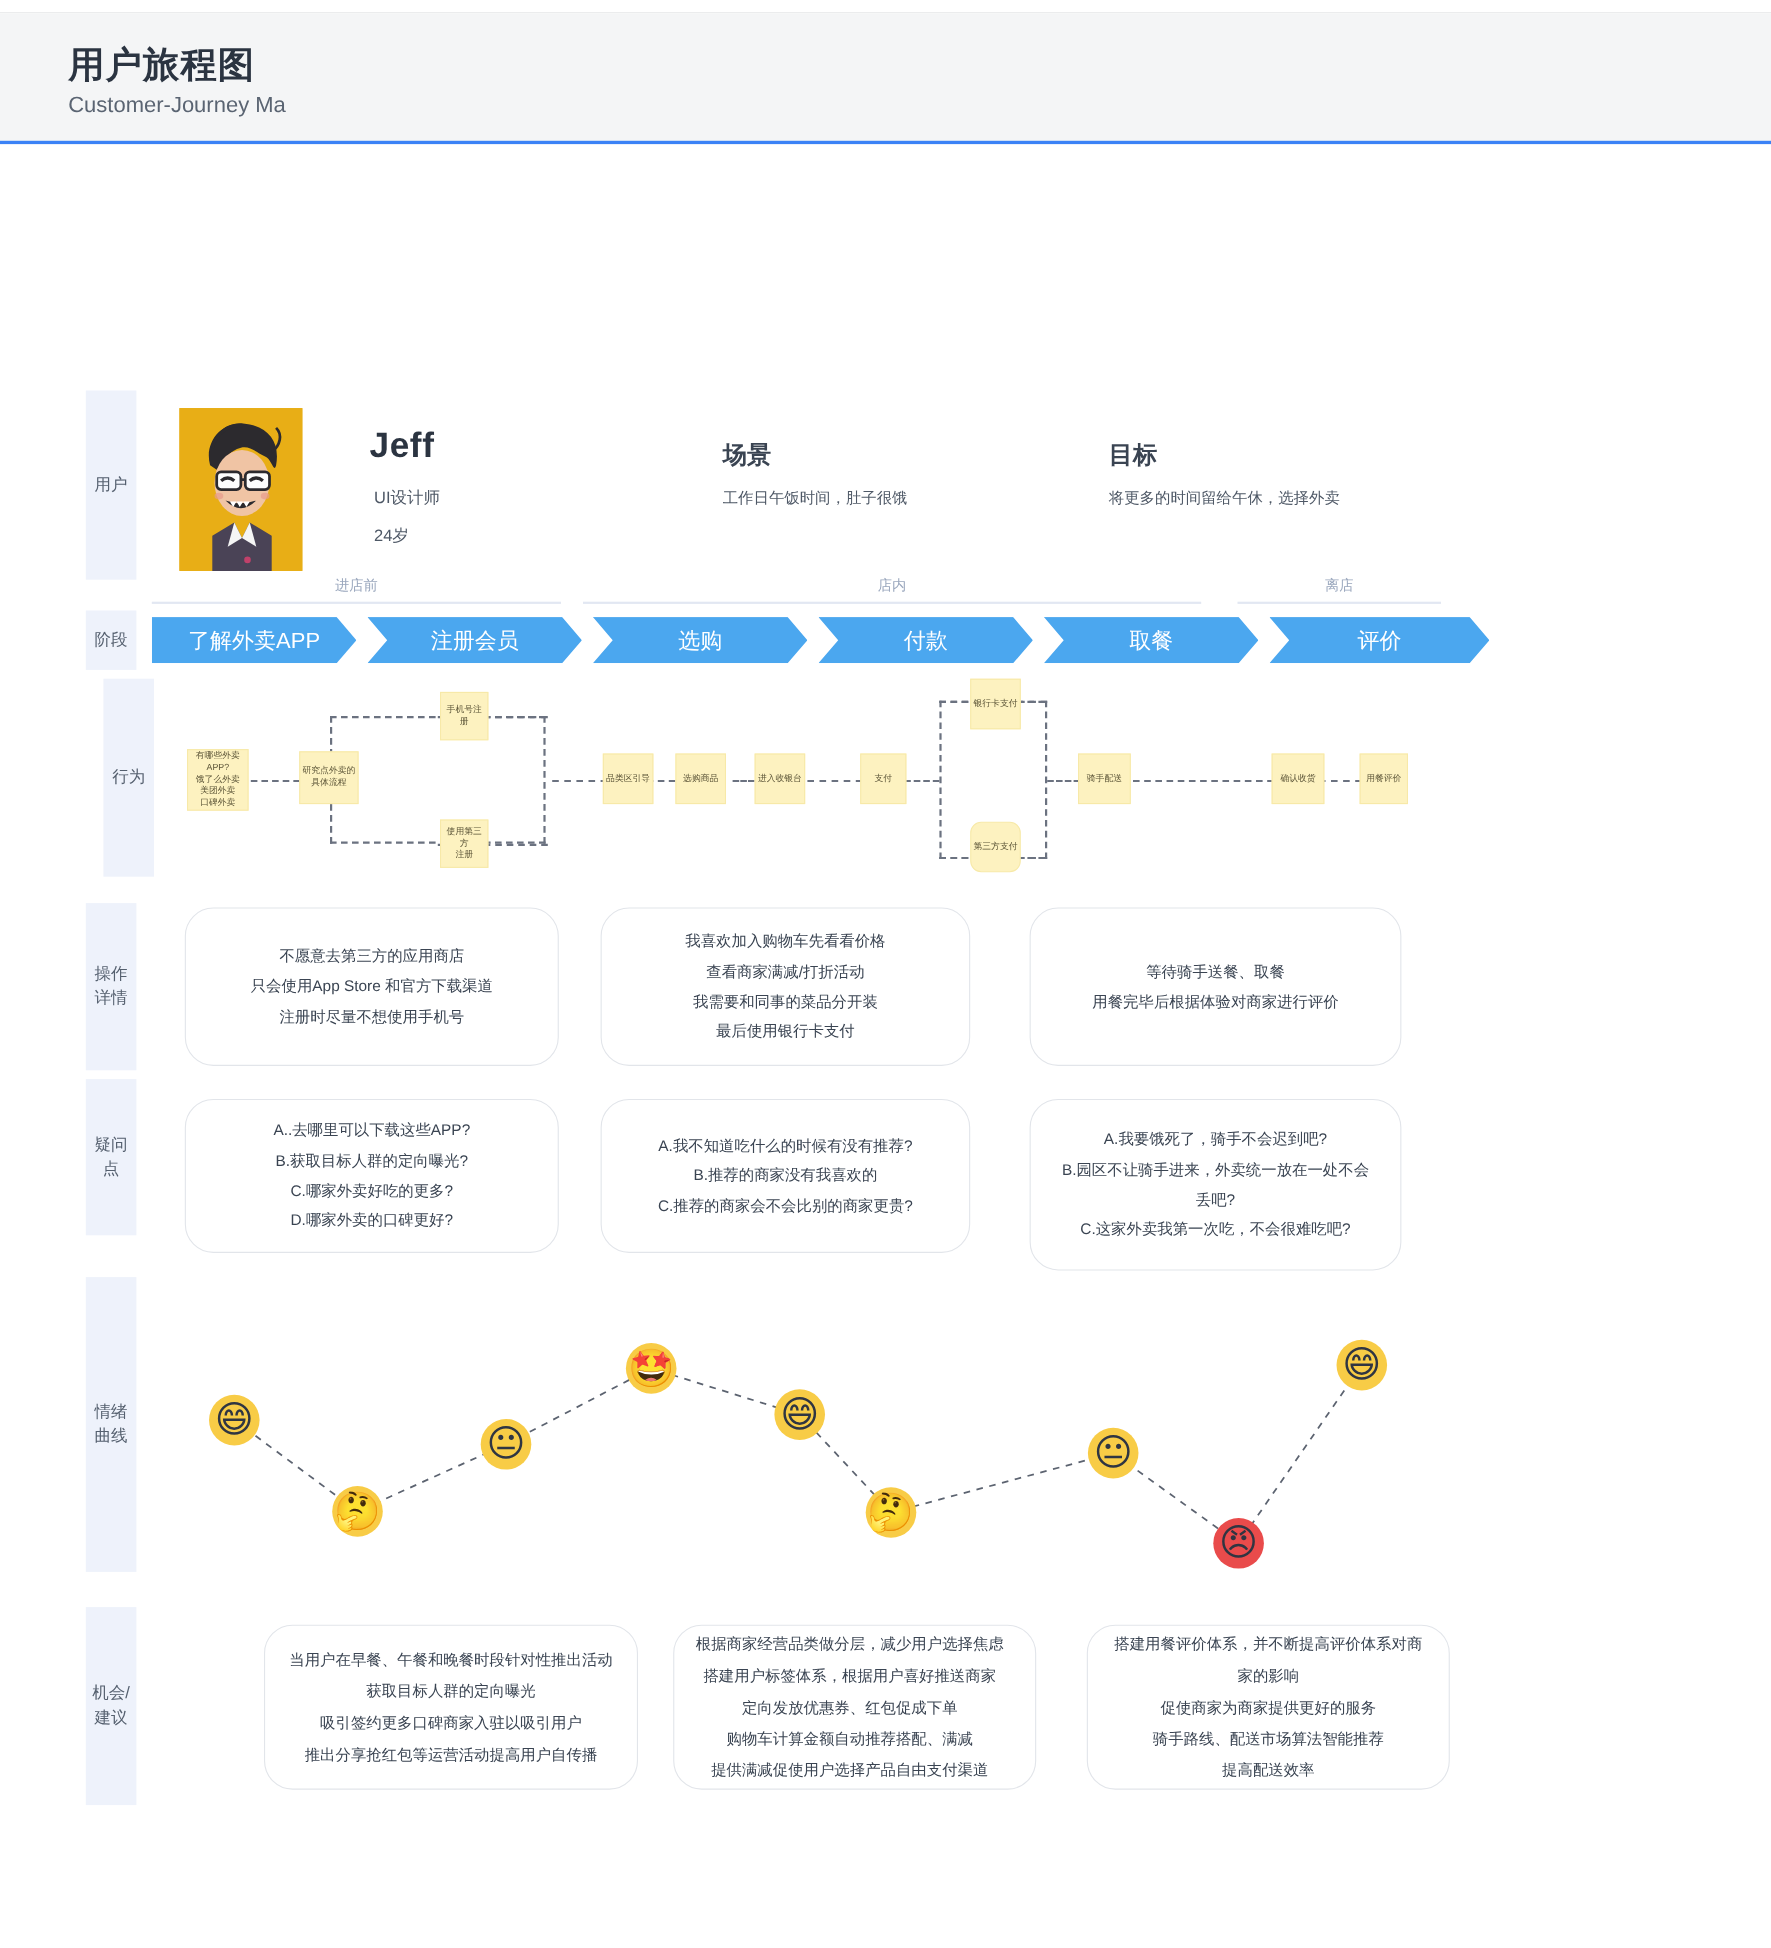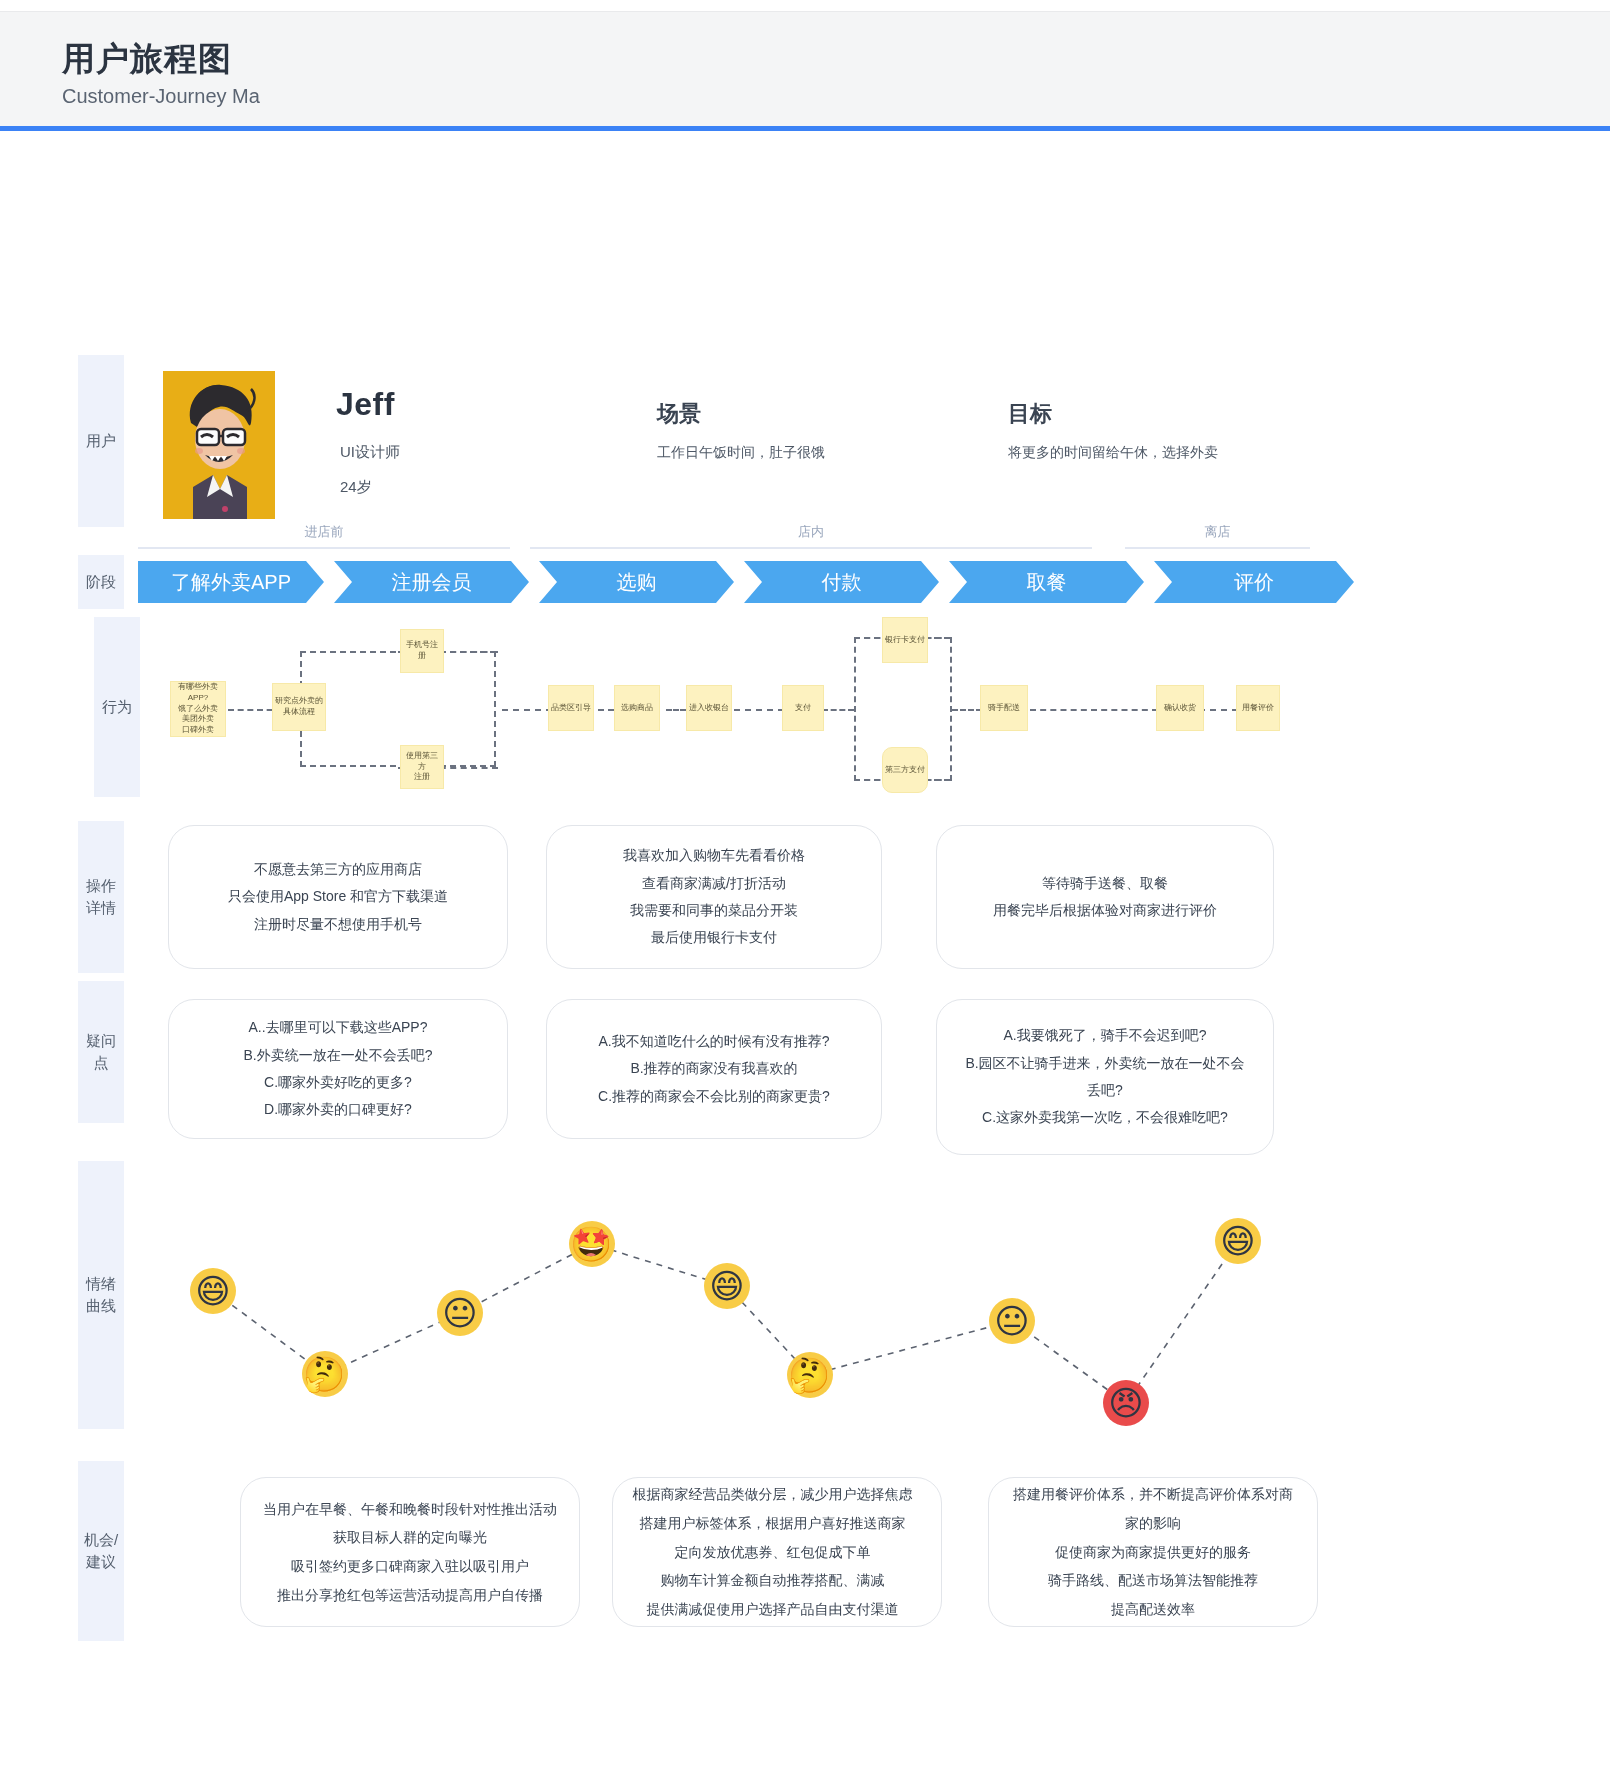--- a/index.html
+++ b/index.html
@@ -12,21 +12,21 @@
     overflow: hidden;
     position: relative;
   }
 
   
   #top-strip { height: 12px; background: #ffffff; border-bottom: 1px solid #e9eaec; }
   #header {
     background: #f4f5f6;
     height: 119px;
     padding: 26px 0 0 62px;
-    border-bottom: 5px solid #3b82f6;
+    border-bottom: 3px solid #3b82f6;
     position: relative;
     overflow: hidden;
   }
   #header h1 {
     font-size: 33px;
     font-weight: bold;
     letter-spacing: 1px;
     color: #2b3441;
     line-height: 1.25;
   }
@@ -272,21 +272,21 @@
 只会使用App Store 和官方下载渠道
 注册时尽量不想使用手机号</div>
   <div class="card" style="left:546px;top:694px;width:336px;height:144px;">我喜欢加入购物车先看看价格
 查看商家满减/打折活动
 我需要和同事的菜品分开装
 最后使用银行卡支付</div>
   <div class="card" style="left:936px;top:694px;width:338px;height:144px;">等待骑手送餐、取餐
 用餐完毕后根据体验对商家进行评价</div>
 
   <div class="card" style="left:168px;top:868px;width:340px;height:140px;">A..去哪里可以下载这些APP?
-B.外卖统一放在一处不会丢吧?
+B.获取目标人群的定向曝光?
 C.哪家外卖好吃的更多?
 D.哪家外卖的口碑更好?</div>
   <div class="card" style="left:546px;top:868px;width:336px;height:140px;">A.我不知道吃什么的时候有没有推荐?
 B.推荐的商家没有我喜欢的
 C.推荐的商家会不会比别的商家更贵?</div>
   <div class="card" style="left:936px;top:868px;width:338px;height:156px;">A.我要饿死了，骑手不会迟到吧?
 B.园区不让骑手进来，外卖统一放在一处不会丢吧?
 C.这家外卖我第一次吃，不会很难吃吧?</div>
 
   <div id="emotion">

